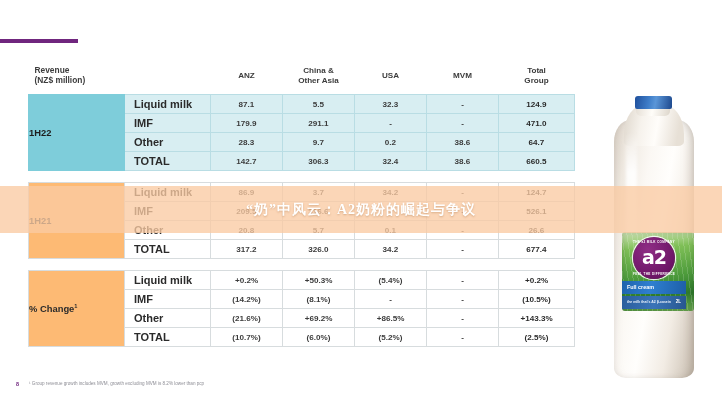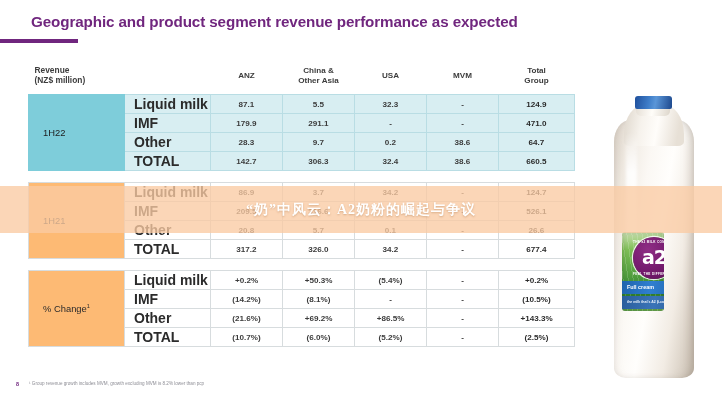--- a/index.html
+++ b/index.html
@@ -41,26 +41,26 @@
     height:36px;text-align:center;line-height:1.18;
   }
   .hdr td.rev-head{text-align:left;padding-left:6px;font-size:8.4px;margin-left:42px;}
 
   
   .blk td{
     height:18px;border:0.7px solid #d7dcde;
     text-align:center;font-weight:normal;color:#4a4a4a;
   }
   .blk td.period{
-    font-size:9.4px;font-weight:normal;color:#2b2b2b;
-    border:0.7px solid #d7dcde;text-align:left;padding-left:14px;margin-left:28px;
+    font-size:9.4px;font-weight:bold;color:#2b2b2b;
+    border:0.7px solid #d7dcde;text-align:left;margin-left:28px;
   }
   .blk td.item{
     text-align:left;padding-left:9px;font-weight:bold;color:#2b2b2b;
-    font-size:14px;
+    font-size:11px;
   }
   .blk td.tot{font-weight:bold;color:#2b2b2b;margin-top:8px;}
 
   
   .b22 td{background:#d8eef2;border-color:#b9dde4;}
   .b22 td.period{background:#7ecdda;color:#1d1d1d;border-color:#7ecdda;}
 
   
   .bwhite td{background:#ffffff;border-color:#d7dcde;text-align:center;}
   .bwhite td.period{background:#fdba74;}
@@ -104,21 +104,21 @@
     background:linear-gradient(100deg,#1f4f9c 0%,#3f7ec9 38%,#5a96d8 55%,#1c478c 100%);
     border-radius:3px 3px 2px 2px;
   }
   .btl-hl{
     position:absolute;left:20px;top:36px;width:11px;height:160px;
     background:linear-gradient(180deg,rgba(255,255,255,.0),rgba(255,255,255,.85) 25%,rgba(255,255,255,.7) 70%,rgba(255,255,255,0));
     border-radius:6px;filter:blur(1.6px);
   }
 
   .label{
-    position:absolute;left:16px;top:136px;width:42px;height:79px;
+    position:absolute;left:16px;top:136px;width:72px;height:79px;
     background:linear-gradient(175deg,#cfe3b6 0%,#7fbf57 22%,#4e9c3c 55%,#2f7a2c 78%,#6aa84f 100%);
     border-radius:3px;overflow:hidden;
     box-shadow:inset 0 0 7px rgba(0,0,0,.18);
   }
   .label:before{ 
     content:"";position:absolute;inset:0;
     background:repeating-linear-gradient(82deg,rgba(255,255,255,.22) 0 1px,rgba(0,0,0,0) 1px 5px);
     opacity:.7;
   }
   .roundel{
@@ -162,21 +162,20 @@
     letter-spacing:1px;white-space:nowrap;
     text-shadow:0 1px 2px rgba(150,90,40,.35);
     font-family:Liberation Serif, serif;
   }
 </style>
 </head>
 <body>
 
 <div class="slide">
 
-  <div class="title">Geographic and product segment revenue performance as expected</div>
   <div class="accent-bar"></div>
 
   <div class="table-wrap">
     <table class="rev">
       <colgroup>
         <col class="col-label">
           <col class="col-item">
           <col class="col-num">
         <col class="col-num">
           <col class="col-num">

